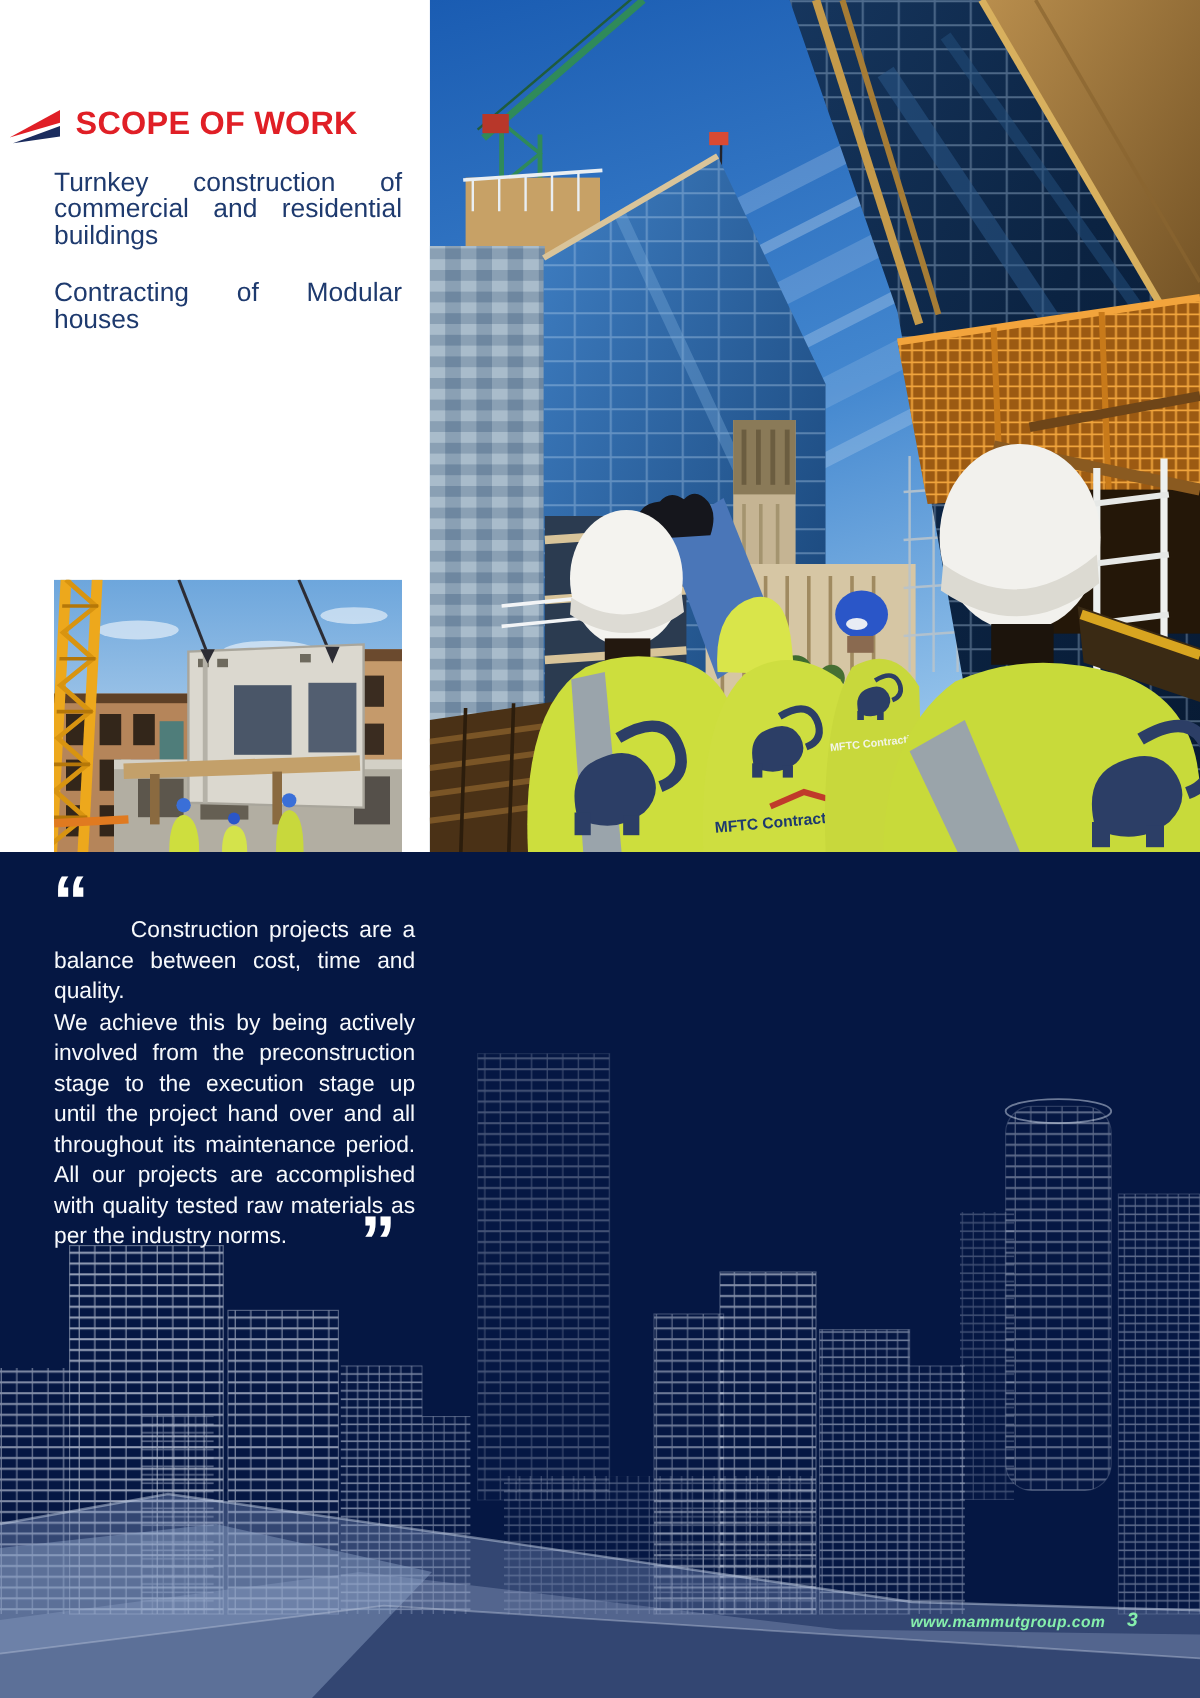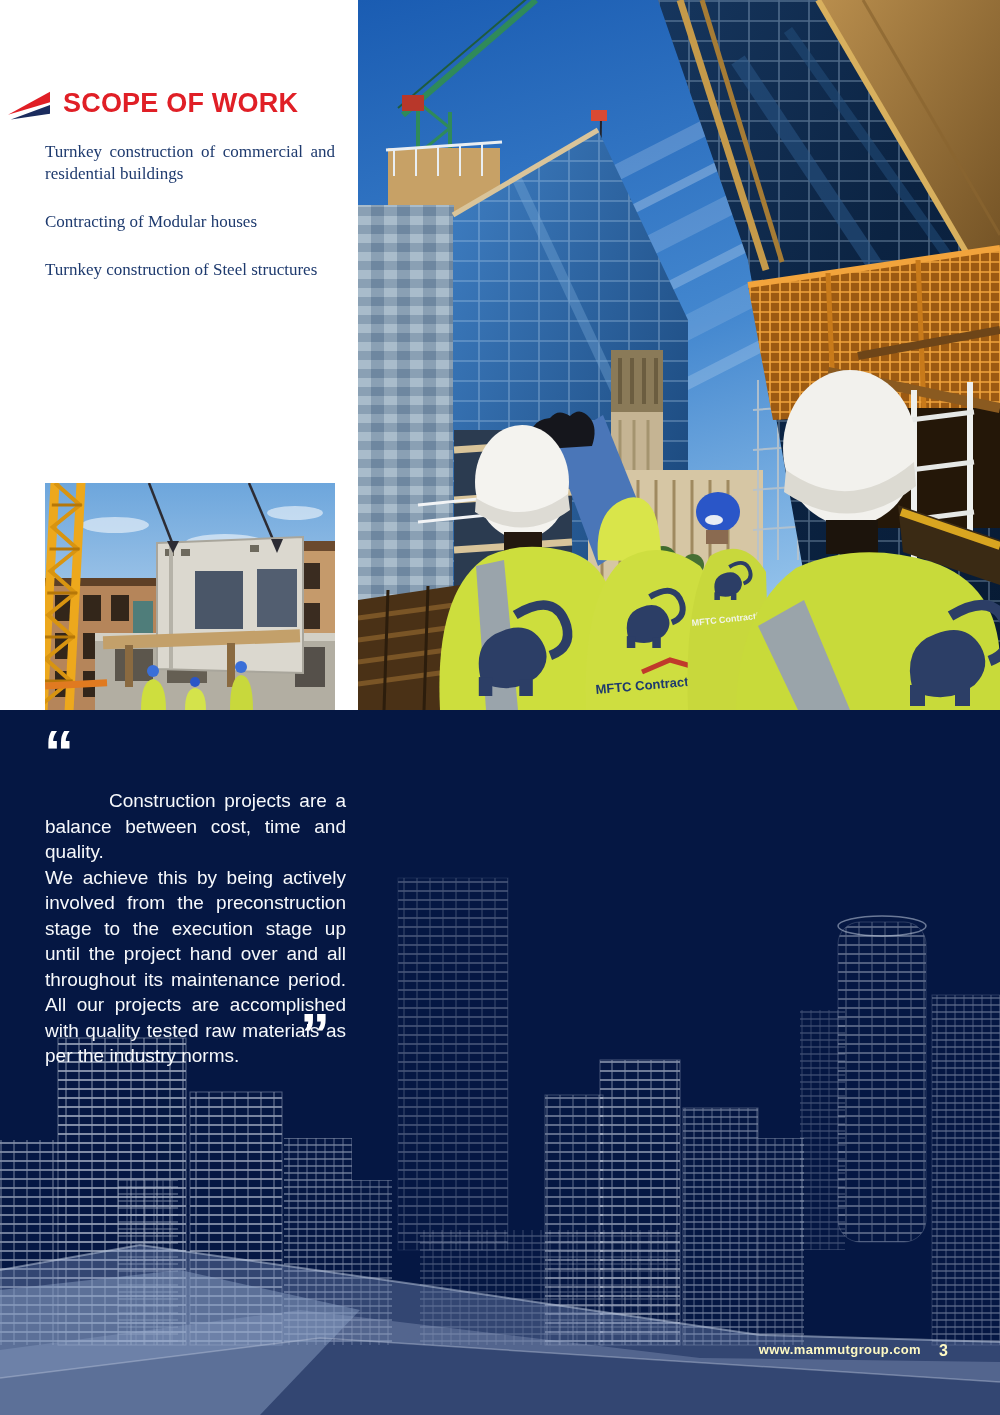--- a/index.html
+++ b/index.html
@@ -5,56 +5,55 @@
   html,body{margin:0;padding:0;background:#e8e8e8;}
   .page{position:relative;width:1000px;height:1415px;margin:0 auto;background:#ffffff;
         font-family:"Liberation Sans",sans-serif;overflow:hidden;}
   .abs{position:absolute;}
 
   
   .brand-flag{left:8px;top:90px;width:42px;height:34px;}
   .headline{left:63px;top:88px;width:290px;font-size:27px;font-weight:bold;
             color:#e01f26;letter-spacing:.2px;white-space:nowrap;}
   .scope-list{left:45px;top:141px;width:290px;}
-  .scope-list p{margin:0 0 26px 0;font-size:17px;line-height:22px;
-                text-align:justify;color:#1e3a6e;font-family:Liberation Serif, serif;}
+  .scope-list p{margin:0 0 26px 0;font-size:22px;line-height:22px;
+                text-align:justify;color:#1e3a6e;}
 
   
   .main-photo{left:358px;top:0;width:642px;height:710px;overflow:hidden;}
   .small-photo{left:45px;top:483px;width:290px;height:227px;overflow:hidden;}
   .main-photo svg,.small-photo svg{display:block;}
 
   
   .navy-band{left:0;top:710px;width:1000px;height:705px;background:#051743;}
   .wire-city{left:0;top:0;width:1000px;height:705px;}
   .quote-open{left:44px;top:12px;font-size:60px;line-height:60px;font-weight:bold;color:#ffffff;}
-  .quote-text{left:45px;top:53px;width:301px;color:#f7f9fc;font-size:19px;line-height:25.5px;margin-top:25px;}
+  .quote-text{left:45px;top:53px;width:301px;color:#f7f9fc;font-size:19px;line-height:25.5px;}
   .quote-text p{margin:0;text-align:justify;}
   .quote-text p.first{text-indent:64px;}
   .quote-close{left:300px;top:295px;font-size:60px;line-height:60px;font-weight:bold;color:#ffffff;}
-  .footer{right:52px;top:632px;display:flex;align-items:flex-start;gap:18px;color:#fef9c3;}
+  .footer{right:52px;top:632px;display:flex;align-items:center;gap:18px;color:#86efac;font-style:italic;}
   .site{font-size:13px;font-weight:bold;letter-spacing:.4px;cursor:pointer;}
   .pageno{font-size:16px;font-weight:bold;}
 </style>
 </head>
 <body>
 
 <div class="page">
 
   <svg class="abs brand-flag" viewBox="0 0 44 34">
     <polygon points="0,25 44,1 44,12" fill="#e01f26"></polygon>
     <polygon points="3,30 44,15 44,24" fill="#1b2c5e"></polygon>
   </svg>
 
   <div class="abs headline">SCOPE OF WORK</div>
 
   <div class="abs scope-list">
     <p>Turnkey construction of commercial and residential buildings</p>
     <p>Contracting of Modular houses</p>
-    <p>Turnkey construction of Steel structures</p>
   </div>
 
   <figure class="abs main-photo" style="margin:0">
     <svg width="642" height="710" viewBox="0 0 642 710">
       <defs>
         <linearGradient id="sky" x1="0" y1="0" x2="0.25" y2="1">
           <stop offset="0" stop-color="#1a5cb2"></stop>
             <stop offset="0.55" stop-color="#4387cf"></stop>
             <stop offset="1" stop-color="#9ecaee"></stop>
         </linearGradient>

